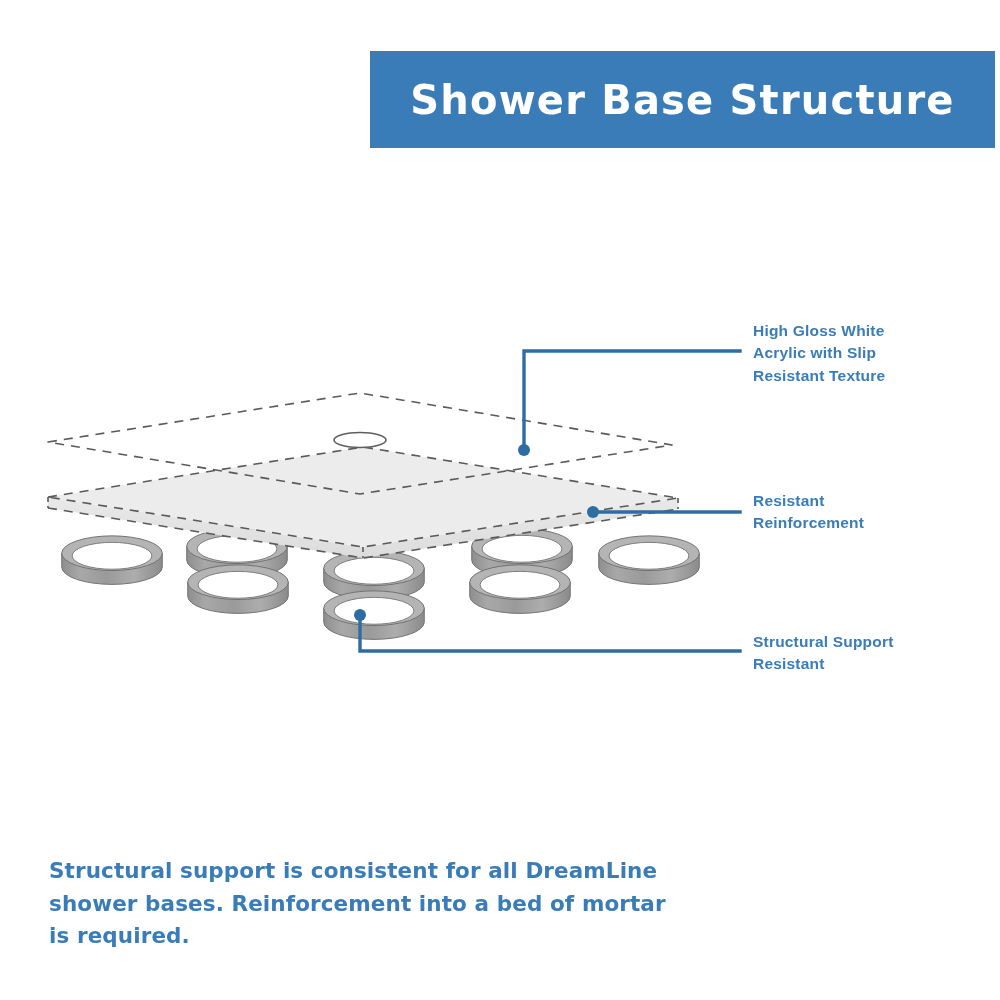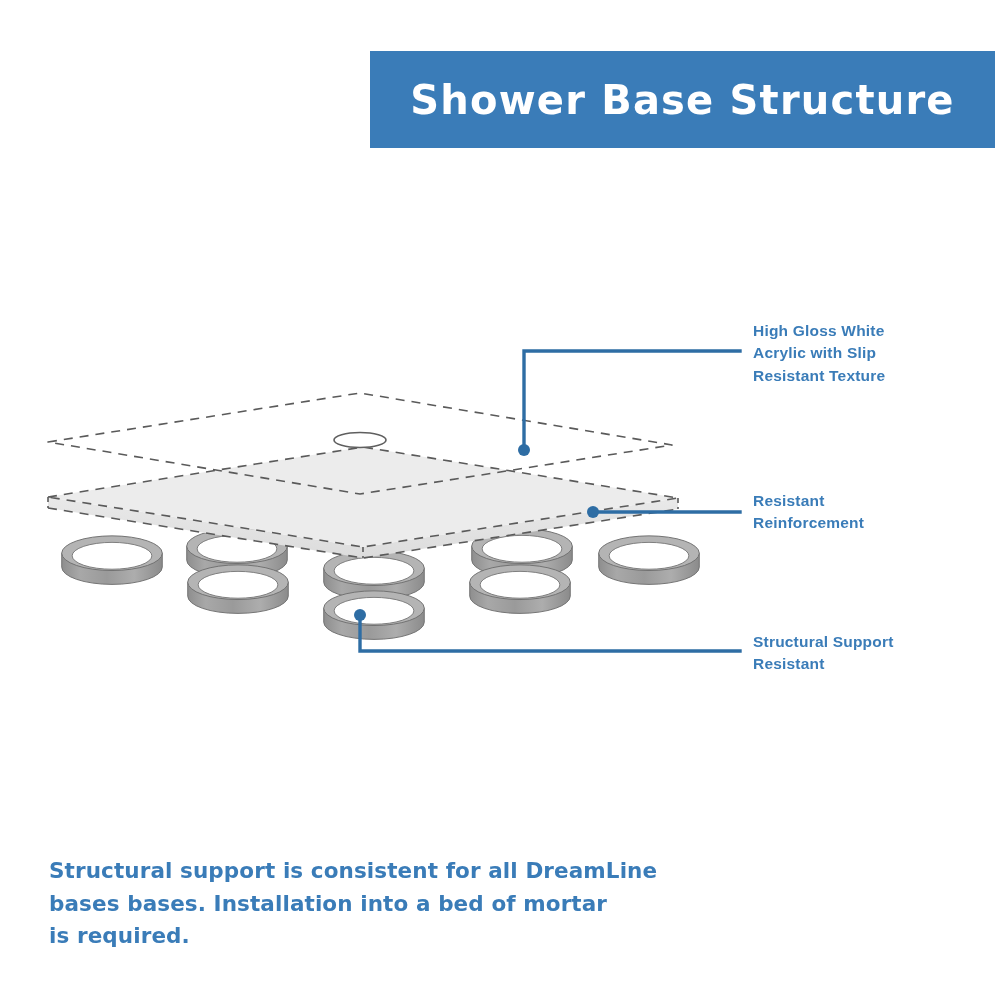--- a/index.html
+++ b/index.html
@@ -167,16 +167,16 @@
 Acrylic with Slip
 Resistant Texture</div>
 
   <div class="callout callout-2">Resistant
 Reinforcement</div>
 
   <div class="callout callout-3">Structural Support
 Resistant</div>
 
   <div class="caption">Structural support is consistent for all DreamLine
-bases bases. Installation into a bed of mortar
+shower bases. Reinforcement into a bed of mortar
 is required.</div>
 
 </div>
 
 </body></html>

